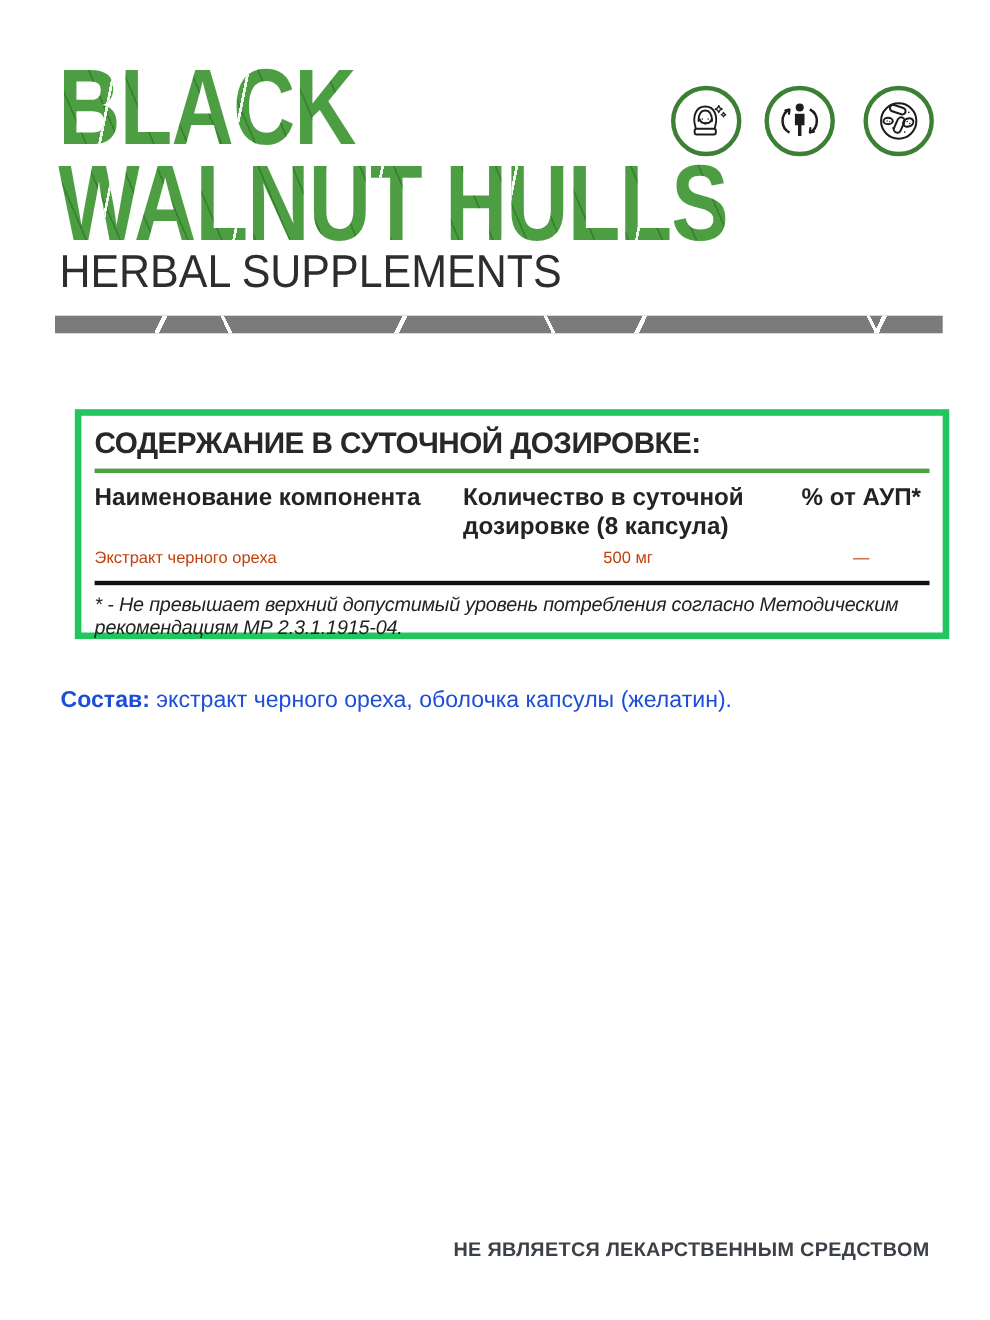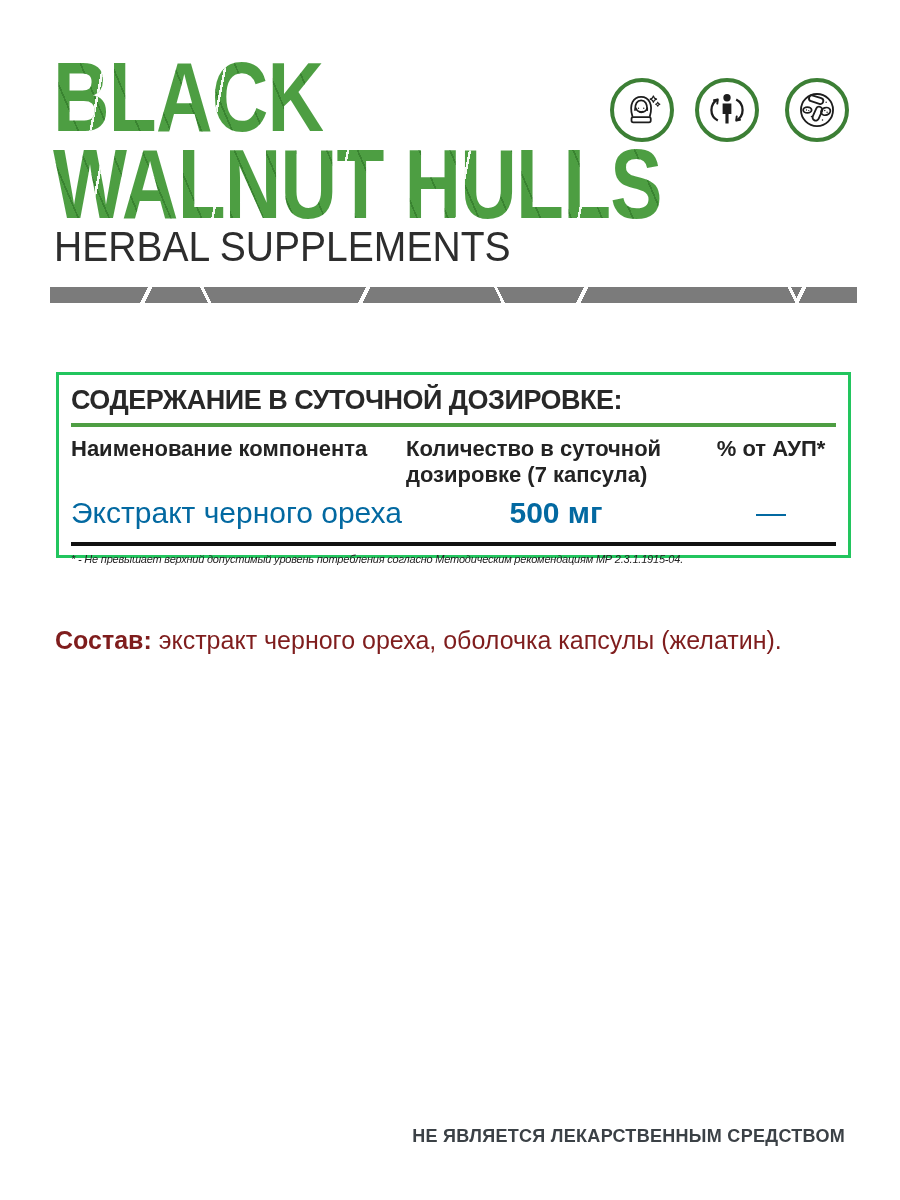--- a/index.html
+++ b/index.html
@@ -48,47 +48,47 @@
   #graybar {
     position:absolute; left:50px; top:287px; width:807px; height:16px;
     background:
       repeating-linear-gradient(116deg, rgba(255,255,255,0) 0 88px, #ffffff 88px 92px, rgba(255,255,255,0) 92px 196px),
       repeating-linear-gradient(64deg, rgba(255,255,255,0) 0 142px, #ffffff 142px 145px, rgba(255,255,255,0) 145px 264px),
       #7b7b7b;
   }
 
   
   #facts {
-    position:absolute; left:56px; top:372px; width:795px; height:186px;
-    border:3px solid #22c55e; background:#fff; padding:8px 12px 0 12px;
+    position:absolute; left:68px; top:372px; width:795px; height:209px;
+    border:6px solid #22c55e; background:#fff; padding:8px 12px 0 12px;
   }
   #facts-title {
     font-size:27px; font-weight:700; color:#282828; letter-spacing:-0.5px;
     padding-top:2px;
   }
   #facts-rule { height:4px; background:#4e9e43; margin-top:7px; }
   .facts-grid { display:flex; width:100%; }
   .col-name   { width:335px; }
   .col-amount { width:300px; }
   .col-pct    { flex:1; text-align:center; }
   #facts-head { margin-top:9px; align-items:flex-start; }
   #facts-head .cell { font-size:22px; font-weight:700; color:#232323; line-height:1.18; }
   #facts-row { margin-top:8px; align-items:center; }
-  #facts-row .cell { font-size:30px; font-weight:400; color:#0369a1; }
-  #facts-row .col-amount { text-align:center;font-weight:bold; }
+  #facts-row .cell { font-size:15px; font-weight:400; color:#c2410c; }
+  #facts-row .col-amount { text-align:center; }
   #facts-black-rule { height:4px; background:#111; margin-top:12px; }
   #facts-footnote {
-    margin-top:7px; font-size:11px; font-style:italic; color:#222;
+    margin-top:7px; font-size:18px; font-style:italic; color:#222;
     font-family:"Liberation Sans", sans-serif; letter-spacing:-0.2px;
   }
 
   
   #info {
     position:absolute; left:55px; top:622px; width:792px;
-    font-size:25px; line-height:1.44; color:#7f1d1d;
+    font-size:21px; line-height:1.44; color:#1d4ed8;
   }
   #info p { margin:0; }
   #info .lbl { font-weight:700; }
 
   
   #disclaimer {
     position:absolute; right:55px; top:1126px;
     font-size:18px; font-weight:700; color:#3b4146;
     letter-spacing:0.3px; white-space:nowrap;
   }
@@ -148,21 +148,21 @@
     </span>
   </div>
 
   <div id="graybar"></div>
 
   <div id="facts">
     <div id="facts-title">СОДЕРЖАНИЕ В СУТОЧНОЙ ДОЗИРОВКЕ:</div>
     <div id="facts-rule"></div>
     <div id="facts-head" class="facts-grid">
       <div class="cell col-name">Наименование компонента</div>
-      <div class="cell col-amount">Количество в суточной дозировке (7 капсула)</div>
+      <div class="cell col-amount">Количество в суточной дозировке (8 капсула)</div>
       <div class="cell col-pct">% от АУП*</div>
     </div>
     <div id="facts-row" class="facts-grid">
       <div class="cell col-name">Экстракт черного ореха</div>
       <div class="cell col-amount">500 мг</div>
       <div class="cell col-pct">—</div>
     </div>
     <div id="facts-black-rule"></div>
     <div id="facts-footnote">* - Не превышает верхний допустимый уровень потребления согласно Методическим рекомендациям МР 2.3.1.1915-04.</div>
   </div>

